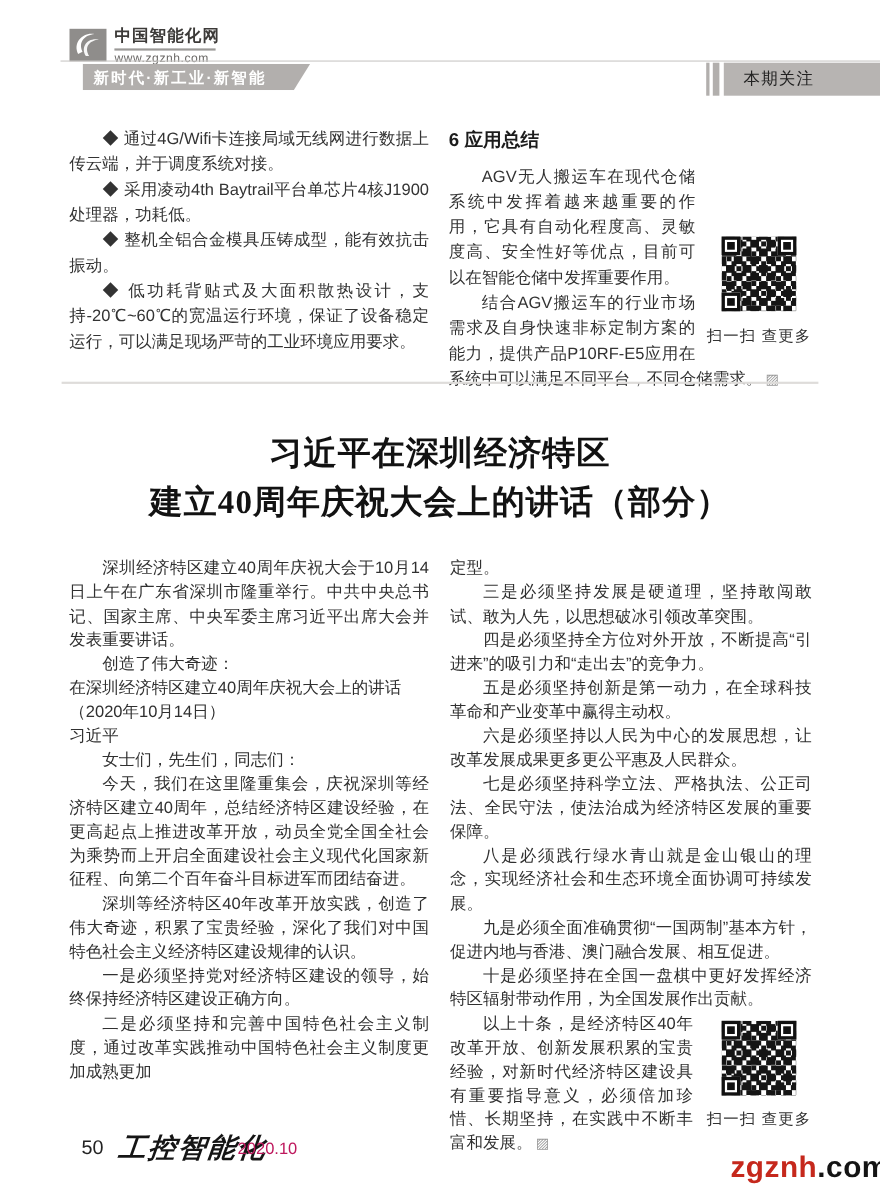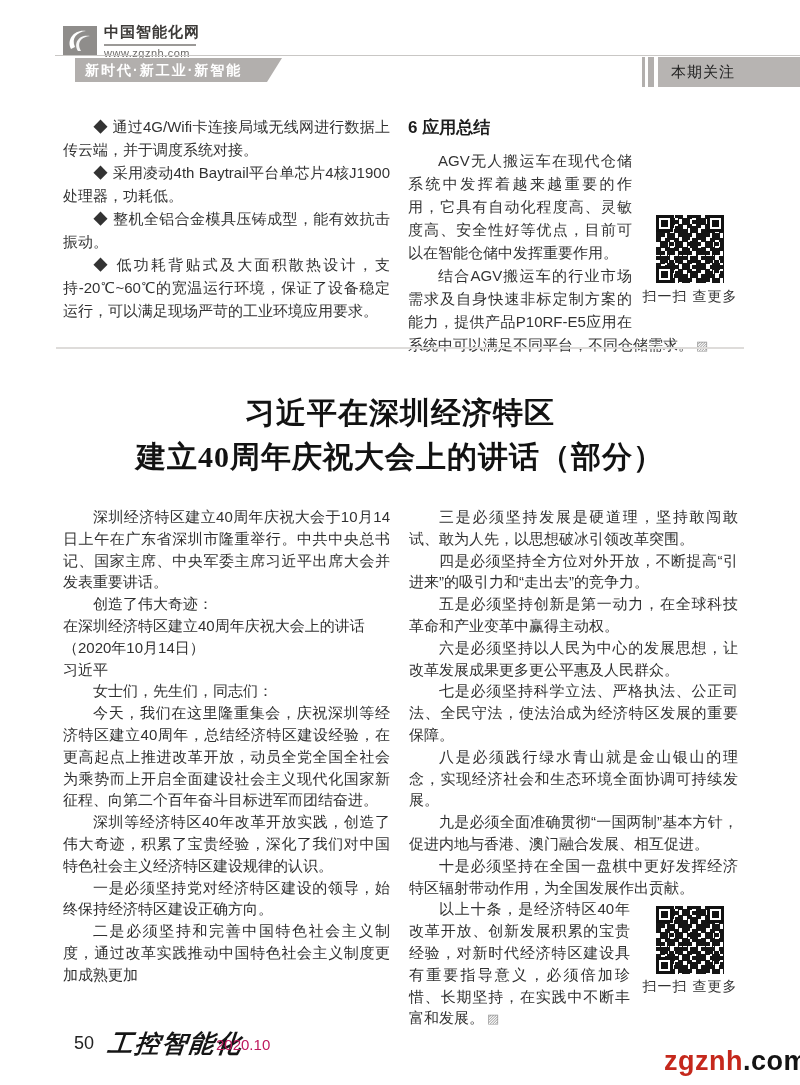--- a/index.html
+++ b/index.html
@@ -17,21 +17,21 @@
   .ribbon{
     position:absolute;left:63px;top:58px;width:207px;height:24px;background:#b2afad;
     clip-path:polygon(0 0,100% 0,calc(100% - 15px) 100%,0 100%);
     color:#fff;font-size:14px;font-weight:bold;letter-spacing:2px;line-height:24px;padding-left:10px;box-sizing:border-box;margin-left:12px;
   }
   .stripe{position:absolute;top:57px;background:#b2afad;height:30px}
   .stripe.s1{left:642px;width:3px}
   .stripe.s2{left:648px;width:6px}
   .focus-box{
     position:absolute;left:658px;top:57px;width:142px;height:30px;background:#b7b4b2;
-    color:#222;font-size:15px;line-height:30px;padding-left:13px;box-sizing:border-box;letter-spacing:1px;
+    color:#222;font-size:15px;line-height:30px;padding-left:18px;box-sizing:border-box;letter-spacing:1px;
   }
   
   .col{position:absolute;box-sizing:border-box}
   #top-left{left:63px;top:115px;width:327px}
   #top-right{left:408px;top:116px;width:330px}
   #top-left p,#top-right p{
     margin:0;font-size:15px;line-height:23px;text-indent:2em;text-align:justify;color:#333;
   }
   #top-right h3{margin:0 0 9px;font-size:17px;line-height:24px;color:#1c1c1c}
   
@@ -39,21 +39,21 @@
   .qr-wrap.f1{margin:66px 0 4px 10px}
   .qr-wrap.f2{margin:8px 0 2px 12px}
   .qr{display:block;width:68px;height:68px;margin:0 auto;position:relative;
     background:
       repeating-conic-gradient(#151515 0% 25%,transparent 0% 50%) 0px 0px/9px 9px,
       repeating-conic-gradient(#151515 0% 25%,#fff 0% 50%) 4px 3px/15px 15px;
     outline:1px solid #fff;}
   .qr i{position:absolute;width:17px;height:17px;background:#fff;border:3px solid #111;box-sizing:border-box}
   .qr i::after{content:"";position:absolute;inset:2px;background:#111}
   .qr .tl{top:0;left:0}.qr .tr{top:0;right:0}.qr .bl{bottom:0;left:0}
-  .qr-cap{display:block;margin-top:2px;font-size:14px;color:#333;text-indent:0;letter-spacing:1px;white-space:nowrap}
+  .qr-cap{display:block;margin-top:11px;font-size:14px;color:#333;text-indent:0;letter-spacing:1px;white-space:nowrap}
   .endmark{color:#999;font-size:13px;margin-left:3px}
   
   .divider{position:absolute;left:56px;top:347px;width:688px;height:2px;background:#dedcda}
   .art-title{
     position:absolute;left:63px;top:391px;width:674px;text-align:center;
     font-family:"Liberation Serif",serif;font-weight:bold;font-size:30px;line-height:44px;color:#121212;letter-spacing:1px;
   }
   #art-left{left:63px;top:506px;width:327px}
   #art-right{left:409px;top:506px;width:329px}
   #art-left p,#art-right p{
@@ -132,20 +132,21 @@
   <p class="center">（2020年10月14日）</p>
   <p class="center">习近平</p>
   <p>女士们，先生们，同志们：</p>
   <p>今天，我们在这里隆重集会，庆祝深圳等经济特区建立40周年，总结经济特区建设经验，在更高起点上推进改革开放，动员全党全国全社会为乘势而上开启全面建设社会主义现代化国家新征程、向第二个百年奋斗目标进军而团结奋进。</p>
   <p>深圳等经济特区40年改革开放实践，创造了伟大奇迹，积累了宝贵经验，深化了我们对中国特色社会主义经济特区建设规律的认识。</p>
   <p>一是必须坚持党对经济特区建设的领导，始终保持经济特区建设正确方向。</p>
   <p>二是必须坚持和完善中国特色社会主义制度，通过改革实践推动中国特色社会主义制度更加成熟更加</p>
 </div>
 
 <div class="col" id="art-right">
+  <p class="noindent">定型。</p>
   <p>三是必须坚持发展是硬道理，坚持敢闯敢试、敢为人先，以思想破冰引领改革突围。</p>
   <p>四是必须坚持全方位对外开放，不断提高“引进来”的吸引力和“走出去”的竞争力。</p>
   <p>五是必须坚持创新是第一动力，在全球科技革命和产业变革中赢得主动权。</p>
   <p>六是必须坚持以人民为中心的发展思想，让改革发展成果更多更公平惠及人民群众。</p>
   <p>七是必须坚持科学立法、严格执法、公正司法、全民守法，使法治成为经济特区发展的重要保障。</p>
   <p>八是必须践行绿水青山就是金山银山的理念，实现经济社会和生态环境全面协调可持续发展。</p>
   <p>九是必须全面准确贯彻“一国两制”基本方针，促进内地与香港、澳门融合发展、相互促进。</p>
   <p>十是必须坚持在全国一盘棋中更好发挥经济特区辐射带动作用，为全国发展作出贡献。</p>
   <p>
     <span class="qr-wrap f2">

